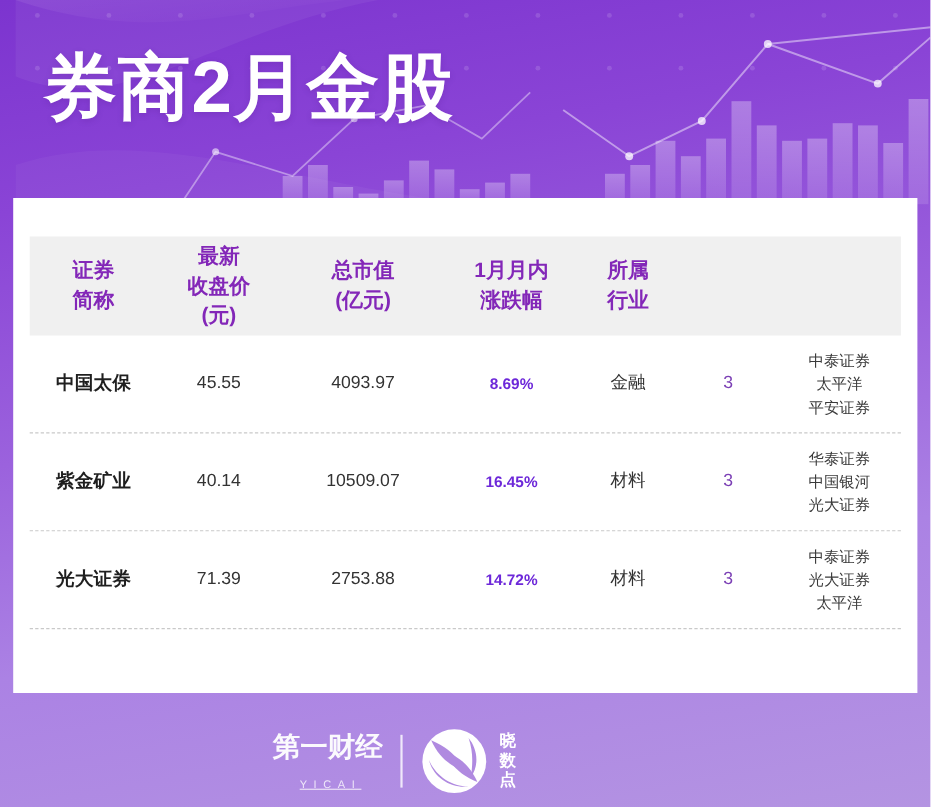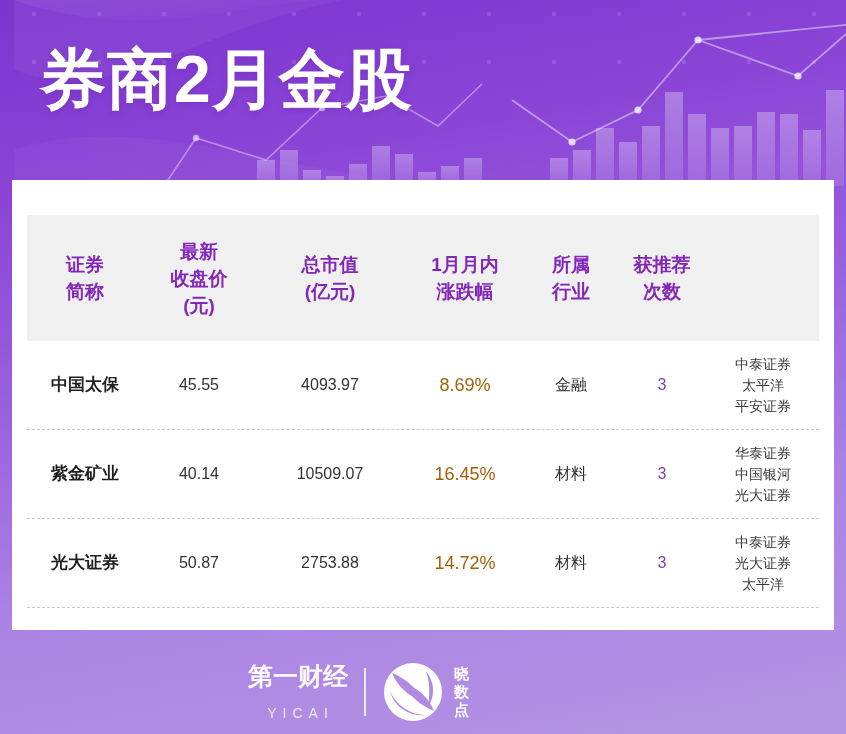--- a/index.html
+++ b/index.html
@@ -61,21 +61,21 @@
   .table {
     position: absolute;
     left: 15px;
     top: 35px;
     width: 792px;
   }
 
   .thead {
     display: flex;
     background: #f0f0f0;
-    height: 126px;
+    height: 90px;
     align-items: center;
   }
   .th {
     font-size: 19px;
     line-height: 27px;
     font-weight: bold;
     color: #8327b8;
     text-align: center;
     white-space: pre-line;
   }
@@ -101,23 +101,23 @@
   .c4 { width: 92px; }
   .c5 { width: 90px; }
   .c6 { width: 112px; }
 
   .name-cell {
     font-weight: bold;
     font-size: 17px;
     color: #1f1f1f;
   }
   .pct-cell {
-    font-weight: normal;
-    font-size: 18px;
-    color: #a16207;
+    font-weight: bold;
+    font-size: 14px;
+    color: #6d28d9;
   }
   .count-cell {
     color: #7b3fb5;
     font-size: 16px;
   }
   .brokers-cell {
     font-size: 14px;
     line-height: 21px;
     color: #3a3a3a;
     white-space: pre-line;
@@ -151,26 +151,27 @@
     gap: 2px;
   }
   .yicai-cn {
     font-size: 25px;
     font-weight: bold;
     color: #ffffff;
     letter-spacing: 0px;
     line-height: 27px;
   }
   .yicai-en {
-    font-size: 14px;
+    font-size: 10px;
     letter-spacing: 6px;
     color: #ffffff;
     opacity: 0.82;
     margin-top: 15px;
     padding-left: 5px;
+    text-decoration: underline;
   }
   .footer-divider {
     width: 2px;
     height: 48px;
     background: rgba(255,255,255,0.8);
   }
   .xs-group {
     display: flex;
     align-items: center;
     gap: 10px;
@@ -300,22 +301,20 @@
 简称</div>
         <div class="th c1">最新
 收盘价
 (元)</div>
         <div class="th c2">总市值
 (亿元)</div>
         <div class="th c3">1月月内
 涨跌幅</div>
         <div class="th c4">所属
 行业</div>
-        <div class="th c5">获推荐
-次数</div>
       </div>
 
       <div class="row">
         <div class="td c0 name-cell">中国太保</div>
         <div class="td c1">45.55</div>
         <div class="td c2">4093.97</div>
         <div class="td c3 pct-cell">8.69%</div>
         <div class="td c4">金融</div>
         <div class="td c5 count-cell">3</div>
         <div class="td c6 brokers-cell">中泰证券
@@ -330,21 +329,21 @@
         <div class="td c3 pct-cell">16.45%</div>
         <div class="td c4">材料</div>
         <div class="td c5 count-cell">3</div>
         <div class="td c6 brokers-cell">华泰证券
 中国银河
 光大证券</div>
       </div>
 
       <div class="row">
         <div class="td c0 name-cell">光大证券</div>
-        <div class="td c1">50.87</div>
+        <div class="td c1">71.39</div>
         <div class="td c2">2753.88</div>
         <div class="td c3 pct-cell">14.72%</div>
         <div class="td c4">材料</div>
         <div class="td c5 count-cell">3</div>
         <div class="td c6 brokers-cell">中泰证券
 光大证券
 太平洋</div>
       </div>
 
     </div>

